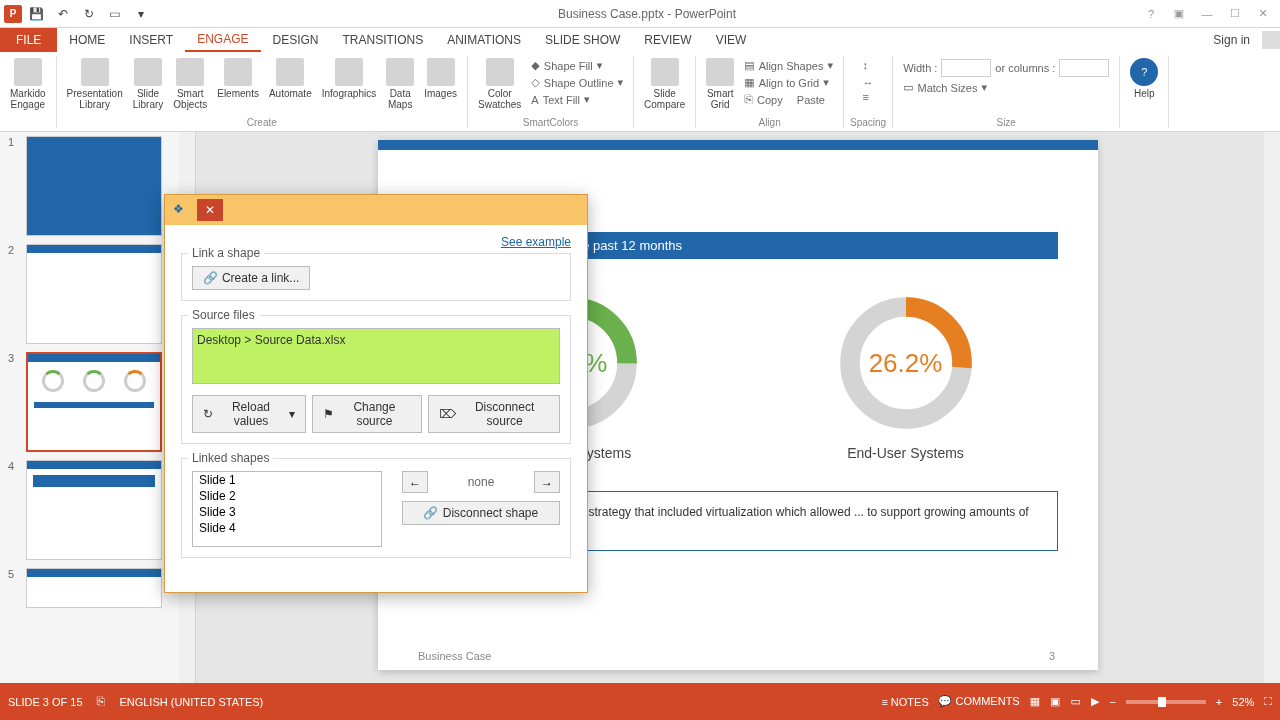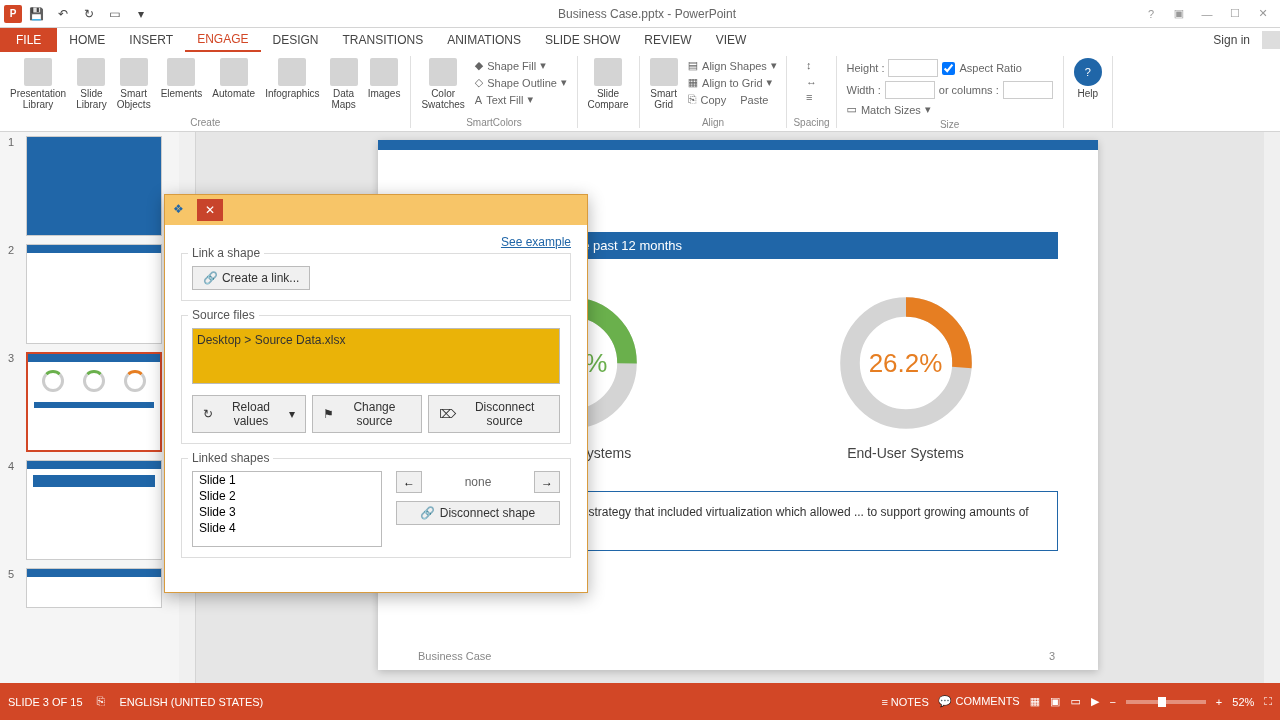--- a/index.html
+++ b/index.html
@@ -75,23 +75,23 @@
 .dialog { position: absolute; left: 164px; top: 194px; width: 424px; background: #fff; border: 1px solid #d89b3e; box-shadow: 0 4px 16px rgba(0,0,0,0.3); font-size: 12px; z-index: 100; }
 .dialog-titlebar { height: 30px; background: #f7c568; display: flex; align-items: center; padding: 0 8px; }
 .dialog-icon { width: 16px; height: 16px; margin-right: 8px; color: #2066a8; }
 .dialog-title { flex: 1; text-align: center; color: #333; font-size: 13px; }
 .dialog-close { width: 26px; height: 22px; background: #c8442b; color: #fff; display: flex; align-items: center; justify-content: center; font-size: 12px; }
 .dialog-body { padding: 10px 16px 20px; }
 .see-link { text-align: right; color: #2066a8; text-decoration: underline; margin-bottom: 4px; }
 .fieldset { border: 1px solid #ddd; padding: 12px 10px 10px; margin-bottom: 14px; position: relative; }
 .fieldset-label { position: absolute; top: -8px; left: 6px; background: #fff; padding: 0 4px; color: #555; font-size: 12px; }
 .dlg-btn { border: 1px solid #bbb; background: #f0f0f0; padding: 4px 10px; font-size: 12px; color: #333; display: inline-flex; align-items: center; gap: 4px; }
-.textbox { width: 100%; height: 56px; border: 1px solid #bbb; background: #eab308; padding: 4px; font-size: 12px; color: #333; margin-bottom: 8px; resize: none; font-family: inherit; }
+.textbox { width: 100%; height: 56px; border: 1px solid #bbb; background: #bef264; padding: 4px; font-size: 12px; color: #333; margin-bottom: 8px; resize: none; font-family: inherit; }
 .btn-row { display: flex; gap: 6px; }
-.linked-row { display: flex; gap: 14px; }
+.linked-row { display: flex; gap: 20px; }
 .listbox { width: 190px; height: 76px; border: 1px solid #bbb; background: #fff; overflow-y: auto; }
 .list-item { padding: 1px 6px; font-size: 12px; }
 .nav-row { display: flex; gap: 4px; align-items: center; margin-bottom: 8px; }
 .nav-btn { width: 26px; height: 22px; border: 1px solid #bbb; background: #f0f0f0; display: flex; align-items: center; justify-content: center; }
 .nav-label { flex: 1; text-align: center; color: #666; }
 
 
 .mini-blue-bar { height: 8px; background: #2066a8; }
 .mini-donuts { display: flex; gap: 4px; padding: 8px 6px; justify-content: space-around; }
 .mini-d { width: 22px; height: 22px; border: 3px solid #ccc; border-top-color: #6ab04c; border-radius: 50%; }
@@ -132,20 +132,29 @@
   <div class="tab">VIEW</div>
   <div class="signin">Sign in</div>
   <div class="avatar"></div>
 </div>
 
 <div class="ribbon">
   <div class="ribbon-group">
     <div class="ribbon-group-row">
       <div class="ribbon-btn">
           <div class="ribbon-icon"></div>
+          <div class="ribbon-label" style="white-space: pre-line;">Markido
+Engage</div>
+        </div>
+    </div>
+  </div>
+  <div class="ribbon-group">
+    <div class="ribbon-group-row">
+      <div class="ribbon-btn">
+          <div class="ribbon-icon"></div>
           <div class="ribbon-label" style="white-space: pre-line;">Presentation
 Library</div>
         </div>
       <div class="ribbon-btn">
           <div class="ribbon-icon"></div>
           <div class="ribbon-label" style="white-space: pre-line;">Slide
 Library</div>
         </div>
       <div class="ribbon-btn">
           <div class="ribbon-icon"></div>
@@ -221,26 +230,20 @@
         <div class="small-btn">↕</div>
         <div class="small-btn">↔</div>
         <div class="small-btn">≡</div>
       </div>
     </div>
     <div class="group-name">Spacing</div>
   </div>
   <div class="ribbon-group">
     <div class="ribbon-group-row">
       <div class="ribbon-small">
-        <div class="small-btn">
-            <span>Height :</span> 
-            <input class="small-input" style=""> 
-            <input type="checkbox" checked="" style=""> 
-            <span>Aspect Ratio</span>
-          </div>
         <div class="small-btn">
             <span>Width :</span> 
             <input class="small-input" style=""> 
             <span>or columns :</span> 
             <input class="small-input" style="">
           </div>
         <div class="small-btn">▭ <span>Match Sizes</span> ▾</div>
       </div>
     </div>
     <div class="group-name">Size</div>

